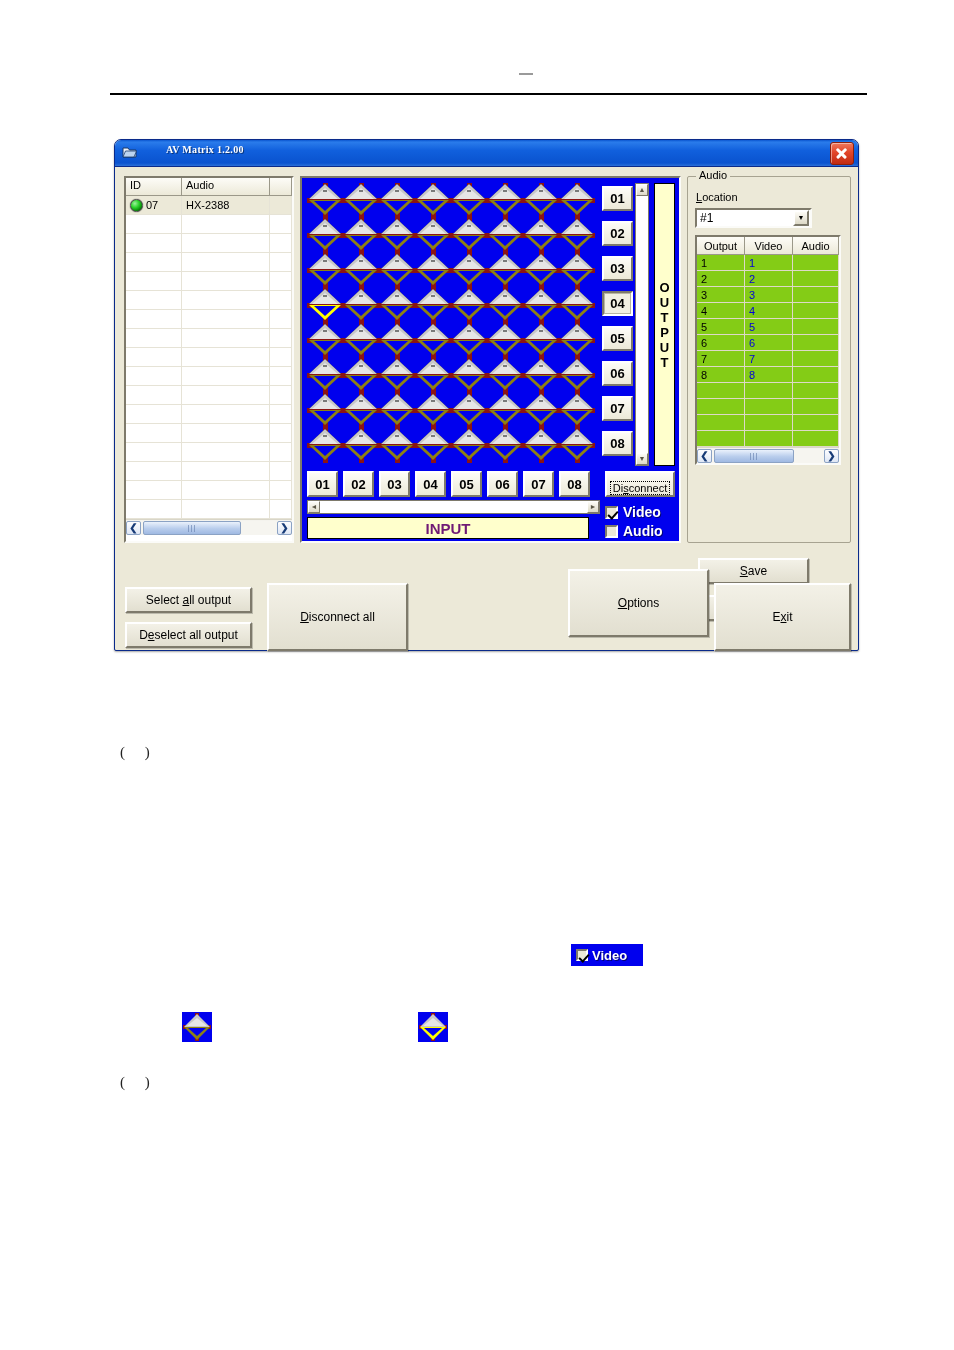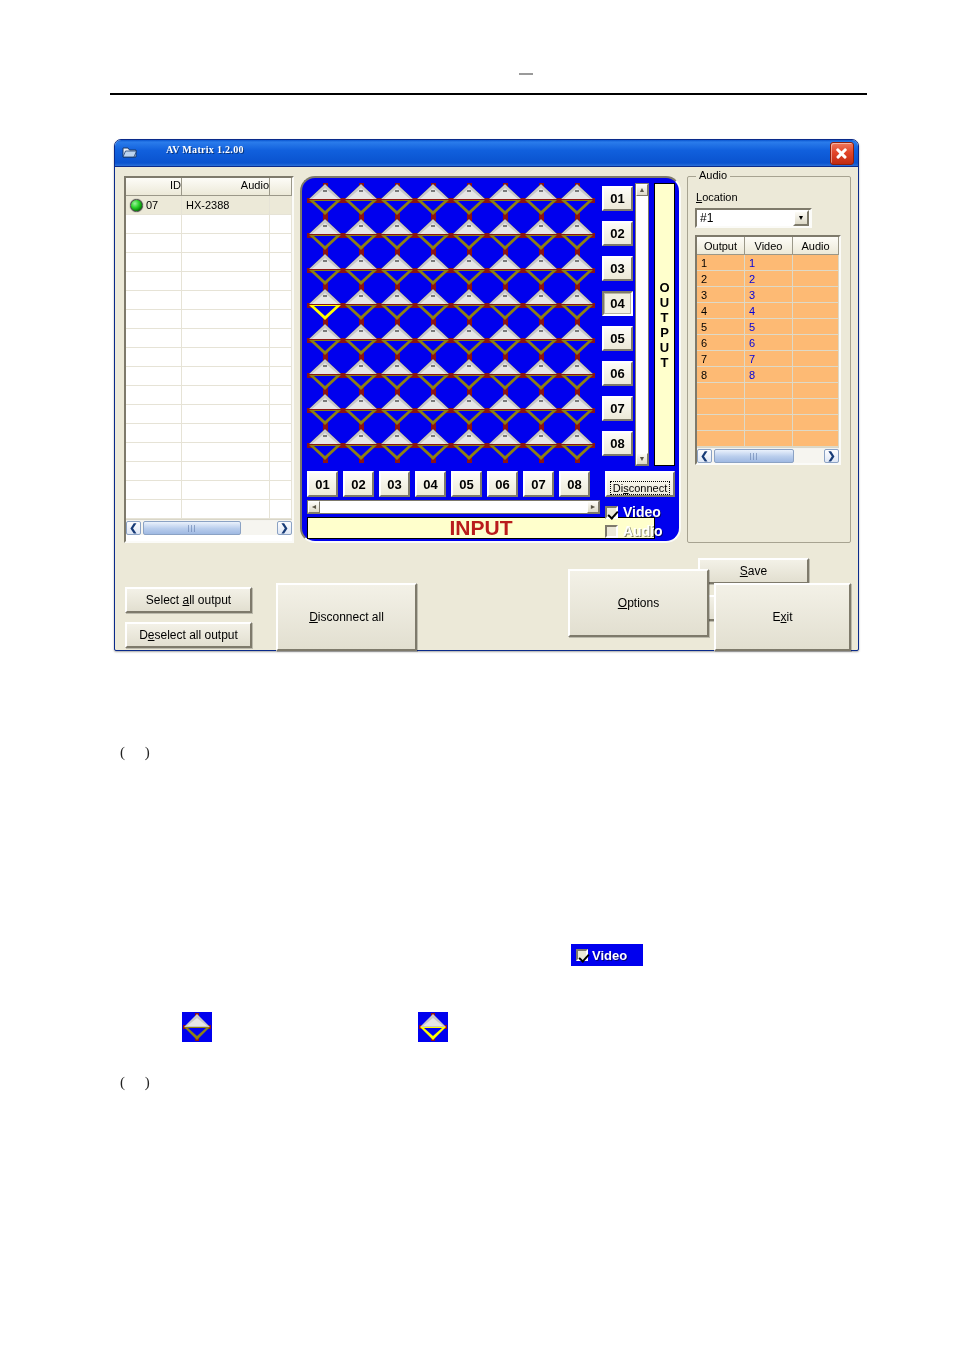--- a/index.html
+++ b/index.html
@@ -76,21 +76,20 @@
   }
   .dl-head{
     display:flex;height:17px;background:#ece9d8;
     border-bottom:1px solid #9b9889;
   }
   .dl-head div{
     border-right:1px solid #9b9889;
     font-family:"Liberation Sans", sans-serif;font-size:11px;color:#000;
     padding:1px 0 0 4px;box-sizing:border-box;
     background:linear-gradient(to bottom,#fdfcf7,#ece9d8);
-    text-align:right;
   }
   .dl-c1{width:56px;}
   .dl-c2{width:88px;}
   .dl-c3{flex:1;}
   .dl-row{
     display:flex;height:18px;align-items:center;
     border-bottom:1px solid #e6e3d6;
   }
   .dl-row.sel{background:#ece9d8;}
   .dl-cell{
@@ -242,24 +241,24 @@
     background:#ffffff;border:1px solid #7e7a6b;box-sizing:border-box;
     display:flex;align-items:center;
   }
   .in-hsb .a{
     width:12px;height:12px;background:linear-gradient(to bottom,#fdfcf7,#ddd9c7);
     border:1px solid;border-color:#ffffff #7e7a6b #7e7a6b #ffffff;box-sizing:border-box;
     display:flex;align-items:center;justify-content:center;font-size:7px;color:#5a5646;cursor:pointer;
   }
   .in-hsb .t{flex:1;height:12px;background:#ffffff;}
   .in-label{
-    position:absolute;left:5px;top:339px;width:348px;height:22px;
+    position:absolute;left:5px;top:339px;width:282px;height:22px;
     background:#ffffcc;border:1px solid #000;box-sizing:border-box;
     display:flex;align-items:center;justify-content:center;
-    font-family:"Liberation Sans", sans-serif;font-weight:bold;font-size:21px;color:#b91c1c;
+    font-family:"Liberation Sans", sans-serif;font-weight:bold;font-size:15px;color:#701a75;
   }
 
   
   .disc-btn{
     position:absolute;left:303px;top:293px;width:70px;height:26px;
     background:linear-gradient(to bottom,#fdfcf7,#ece9d8);
     border:2px solid;border-color:#ffffff #7e7a6b #7e7a6b #ffffff;
     box-sizing:border-box;cursor:pointer;
     display:flex;align-items:flex-end;justify-content:center;
   }
@@ -314,21 +313,21 @@
   .combo-btn{
     width:16px;height:16px;margin-right:1px;
     background:linear-gradient(to bottom,#fdfcf7,#ddd9c7);
     border:2px solid;border-color:#ffffff #7e7a6b #7e7a6b #ffffff;
     box-sizing:border-box;display:flex;align-items:center;justify-content:center;
     font-size:7px;color:#000;
   }
 
   .memtable{
     position:absolute;left:7px;top:58px;width:146px;height:230px;
-    background:#fdba74;
+    background:#84cc16;
     border:2px solid;border-color:#7e7a6b #fbfbf8 #fbfbf8 #7e7a6b;
     box-sizing:border-box;display:flex;flex-direction:column;
   }
   .mt-head{display:flex;height:17px;border-bottom:1px solid #9b9889;}
   .mt-head div{
     border-right:1px solid #9b9889;
     background:linear-gradient(to bottom,#fdfcf7,#ece9d8);
     font-family:"Liberation Sans", sans-serif;font-size:11px;color:#000;
     display:flex;align-items:center;justify-content:center;box-sizing:border-box;
   }
@@ -351,21 +350,21 @@
     font-family:"Liberation Sans", sans-serif;font-size:12px;color:#000;
     display:flex;align-items:center;justify-content:center;
     box-shadow:1px 1px 0 rgba(0,0,0,.2);
   }
   .save-btn{position:absolute;left:583px;top:392px;width:111px;height:26px;}
   .load-btn{position:absolute;left:583px;top:429px;width:111px;height:26px;}
 
   
   .sel-btn{position:absolute;left:10px;top:421px;width:127px;height:26px;}
   .desel-btn{position:absolute;left:10px;top:456px;width:127px;height:26px;}
-  .discall-btn{position:absolute;left:161px;top:417px;width:141px;height:68px;}
+  .discall-btn{position:absolute;left:152px;top:417px;width:141px;height:68px;}
   .scan-btn{position:absolute;left:307px;top:417px;width:141px;height:68px;}
   .options-btn{position:absolute;left:453px;top:403px;width:141px;height:68px;}
   .exit-btn{position:absolute;left:599px;top:417px;width:137px;height:68px;}
 
   u{text-decoration:underline;}
 
   
   .legend-chk{
     position:absolute;left:571px;top:944px;width:72px;height:22px;
     background:#0000ee;display:flex;align-items:center;padding-left:5px;
@@ -525,21 +524,21 @@
         <div class="hsb-arrow">❮</div>
         <div class="hsb-track">
           <div class="hsb-thumb" style="width:98px;">
             <span class="grip">|||</span>
           </div>
         </div>
         <div class="hsb-arrow">❯</div>
       </div>
     </div>
 
-    <div class="matrix-panel" style="width:381px;border-radius:15px;">
+    <div class="matrix-panel" style="width:381px;">
       <div class="grid-wrap">
         <div class="grid" id="matrix-grid">
             <div class="cell">
               <div class="wire-h"></div>
               <div class="wire-v"></div>
               <div class="dia">
                 <div class="top"></div>
                 <div class="top-sh"></div>
                 <div class="top-dot"></div>
                 <div class="bot"></div>

